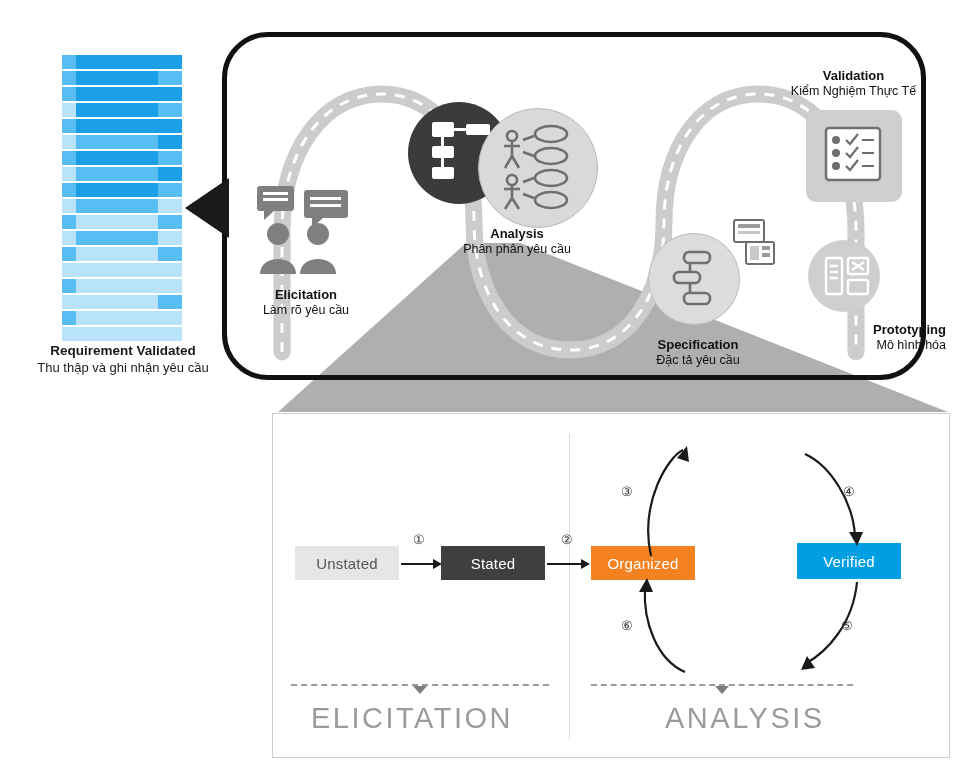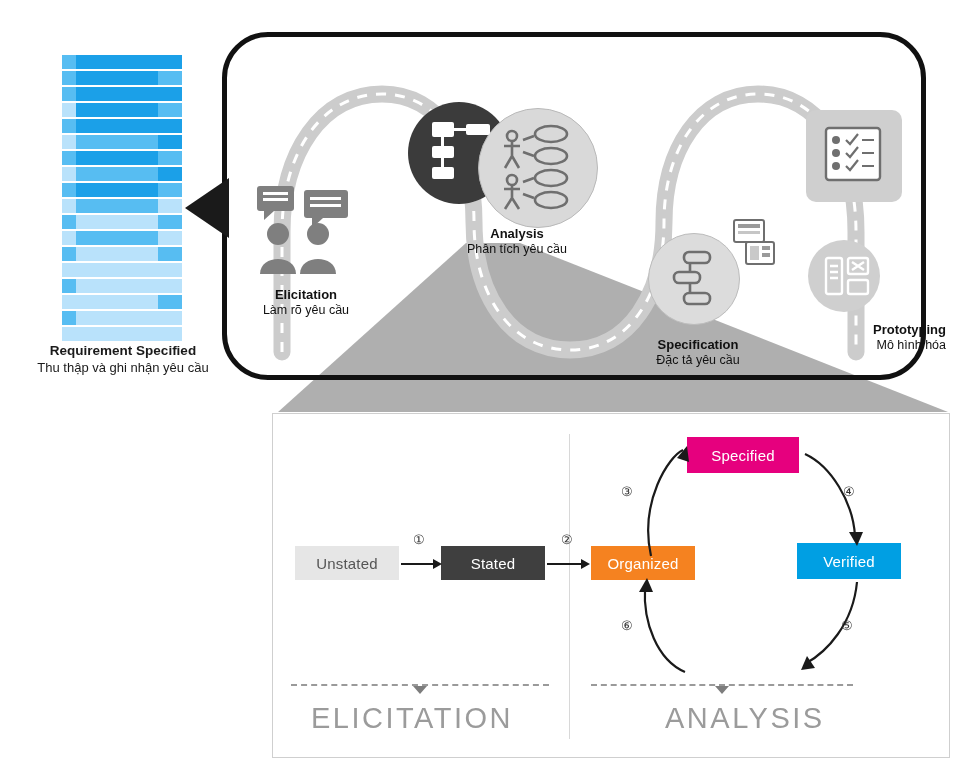--- a/index.html
+++ b/index.html
@@ -244,21 +244,21 @@
         <div class="bar-seg" style="width:20%;background:#b9e2fb"></div>
       </div>
     <div class="bar-row">
         <div class="bar-seg" style="width:12%;background:#b9e2fb"></div>
         <div class="bar-seg" style="width:68%;background:#b9e2fb"></div>
         <div class="bar-seg" style="width:20%;background:#b9e2fb"></div>
       </div>
   </div>
 
   <div class="req-label">
-    <span class="t1">Requirement Specified</span>
+    <span class="t1">Requirement Validated</span>
     <span class="t2">Thu thập và ghi nhận yêu cầu</span>
   </div>
 
   <div class="black-arrow"></div>
 
   <div class="frame"></div>
 
   <svg class="road-svg" width="704" height="348" viewBox="0 0 704 348">
     <path d="M 60 320 L 60 200 C 60 120 100 62 160 62 C 218 62 252 118 252 190
              C 252 262 288 318 348 318 C 408 318 442 262 442 190
@@ -307,21 +307,21 @@
       <path d="M 14 61 L 14 74 M 6 65 L 22 65 M 14 74 L 7 85 M 14 74 L 21 85"></path>
       <ellipse cx="53" cy="10" rx="16" ry="8"></ellipse>
       <ellipse cx="53" cy="32" rx="16" ry="8"></ellipse>
       <ellipse cx="53" cy="54" rx="16" ry="8"></ellipse>
       <ellipse cx="53" cy="76" rx="16" ry="8"></ellipse>
       <path d="M 25 16 L 36 12 M 25 28 L 36 32 M 25 58 L 36 54 M 25 70 L 36 74"></path>
     </g>
   </svg>
   <div class="node-label" style="left:432px; top:226px; width:170px;">
     <span class="n-title">Analysis</span>
-    <span class="n-sub">Phân tích yêu cầu</span>
+    <span class="n-sub">Phân phân yêu cầu</span>
   </div>
 
   <div class="circ" style="left:648px; top:233px; width:90px; height:90px; background:#dcdcdc; border:1px solid #bcbcbc;"></div>
   <svg class="abs" style="left:668px; top:250px; z-index:6;" width="52" height="58">
     <g fill="none" stroke="#6f6f6f" stroke-width="2.6">
       <rect x="16" y="2" width="26" height="11" rx="5"></rect>
       <rect x="6" y="22" width="26" height="11" rx="5"></rect>
       <rect x="16" y="43" width="26" height="11" rx="5"></rect>
       <path d="M 22 13 L 22 22 M 22 33 L 22 43"></path>
     </g>
@@ -363,41 +363,44 @@
         <circle cx="14" cy="29" r="4"></circle>
         <circle cx="14" cy="42" r="4"></circle>
     </g>
     <g fill="none" stroke="#6f6f6f" stroke-width="2.2">
       <path d="M 24 16 L 28 20 L 36 10"></path>
       <path d="M 24 29 L 28 33 L 36 23"></path>
       <path d="M 24 42 L 28 46 L 36 36"></path>
       <path d="M 40 16 L 52 16 M 40 29 L 52 29 M 40 42 L 52 42"></path>
     </g>
   </svg>
+  <div class="node-label" style="left:756px; top:68px; width:195px;">
+    <span class="n-title">Validation</span>
+    <span class="n-sub">Kiểm Nghiệm Thực Tế</span>
+  </div>
 
   <div class="panel">
     <div class="panel-divider"></div>
 
     <div class="state-box" style="left:22px; top:132px; width:104px; height:34px; background:#e6e6e6; color:#555555;">Unstated</div>
     <div class="state-box" style="left:168px; top:132px; width:104px; height:34px; background:#3f3f3f;">Stated</div>
 
     <svg class="abs" style="left:126px; top:140px;" width="44" height="20">
       <path d="M 2 10 L 34 10" stroke="#1a1a1a" stroke-width="2" fill="none"></path>
       <polygon points="34,5 43,10 34,15" fill="#1a1a1a"></polygon>
     </svg>
     <svg class="abs" style="left:272px; top:140px;" width="46" height="20">
       <path d="M 2 10 L 36 10" stroke="#1a1a1a" stroke-width="2" fill="none"></path>
       <polygon points="36,5 45,10 36,15" fill="#1a1a1a"></polygon>
     </svg>
 
     <span class="step-num" style="left:140px; top:118px;">①</span>
     <span class="step-num" style="left:288px; top:118px;">②</span>
 
     <div class="state-box" style="left:318px; top:132px; width:104px; height:34px; background:#f58220;">Organized</div>
-    <div class="state-box" style="left:414px; top:23px; width:112px; height:36px; background:#e6007e;">Specified</div>
     <div class="state-box" style="left:524px; top:129px; width:104px; height:36px; background:#009fe3;">Verified</div>
 
     <svg class="abs" style="left:318px; top:18px;" width="320" height="260">
       <g fill="none" stroke="#1a1a1a" stroke-width="2.2">
         <path d="M 60 124 C 48 70 78 24 92 18"></path>
         <path d="M 214 22 C 240 34 262 70 264 104"></path>
         <path d="M 266 150 C 262 192 236 220 214 232"></path>
         <path d="M 94 240 C 66 228 52 190 54 156"></path>
       </g>
       <polygon points="86,26 96,14 98,30" fill="#1a1a1a"></polygon>

